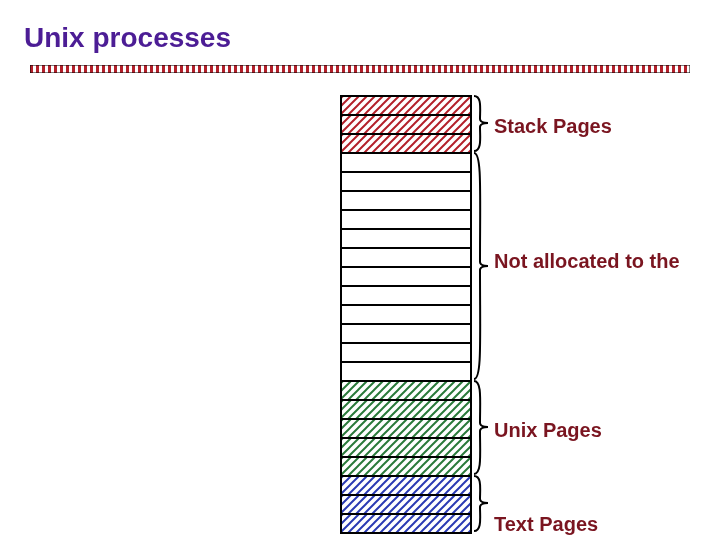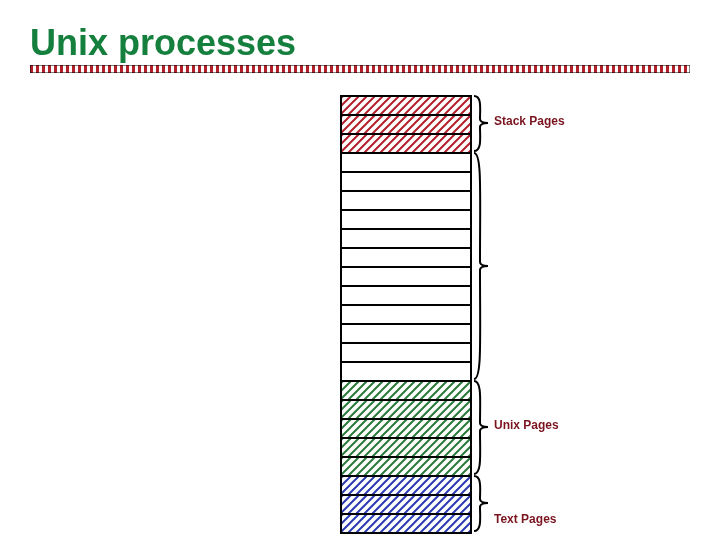--- a/index.html
+++ b/index.html
@@ -7,24 +7,24 @@
     padding: 0;
     width: 720px;
     height: 540px;
     background: #fff;
     font-family: "Comic Sans MS", "Comic Sans", cursive, sans-serif;
     position: relative;
   }
   .title {
     position: absolute;
     top: 22px;
-    left: 30px;
-    font-size: 36px;
+    left: 24px;
+    font-size: 28px;
     font-weight: bold;
-    color: #15803d;
+    color: #4c1d95;
   }
   .title-rule {
     position: absolute;
     top: 65px;
     left: 30px;
     width: 660px;
     height: 8px;
   }
   .stack {
     position: absolute;
@@ -34,21 +34,21 @@
     border: 2px solid #000;
     border-bottom: none;
   }
   .row {
     height: 17px;
     border-bottom: 2px solid #000;
     box-sizing: content-box;
   }
   .label {
     position: absolute;
-    font-size: 12px;
+    font-size: 20px;
     font-weight: bold;
     color: #7a1520;
     line-height: 1.15;
   }
   .brace {
     position: absolute;
   }
 </style>
 </head>
 <body>
@@ -159,16 +159,16 @@
 <svg class="brace" style="top:380px;left:472px;width:18px;height:95px" viewBox="0 0 18 95" preserveAspectRatio="none">
   <path d="M2,1 C10,1 8,20 8,43 C8,47 16,47 16,47 C16,47 8,47 8,51 C8,74 10,94 2,94" fill="none" stroke="#000" stroke-width="2"></path>
 </svg>
 
 <svg class="brace" style="top:475px;left:472px;width:18px;height:57px" viewBox="0 0 18 57" preserveAspectRatio="none">
   <path d="M2,1 C10,1 8,14 8,24 C8,28 16,28 16,28 C16,28 8,28 8,32 C8,42 10,56 2,56" fill="none" stroke="#000" stroke-width="2"></path>
 </svg>
 
 <div class="label" style="top:115px;left:494px">Stack Pages</div>
 <div class="label" style="top:250px;left:494px">
-  <br>
+  <span>Not allocated to the</span><br>
 </div>
 <div class="label" style="top:419px;left:494px">Unix Pages</div>
 <div class="label" style="top:513px;left:494px">Text Pages</div>
 
 </body></html>

